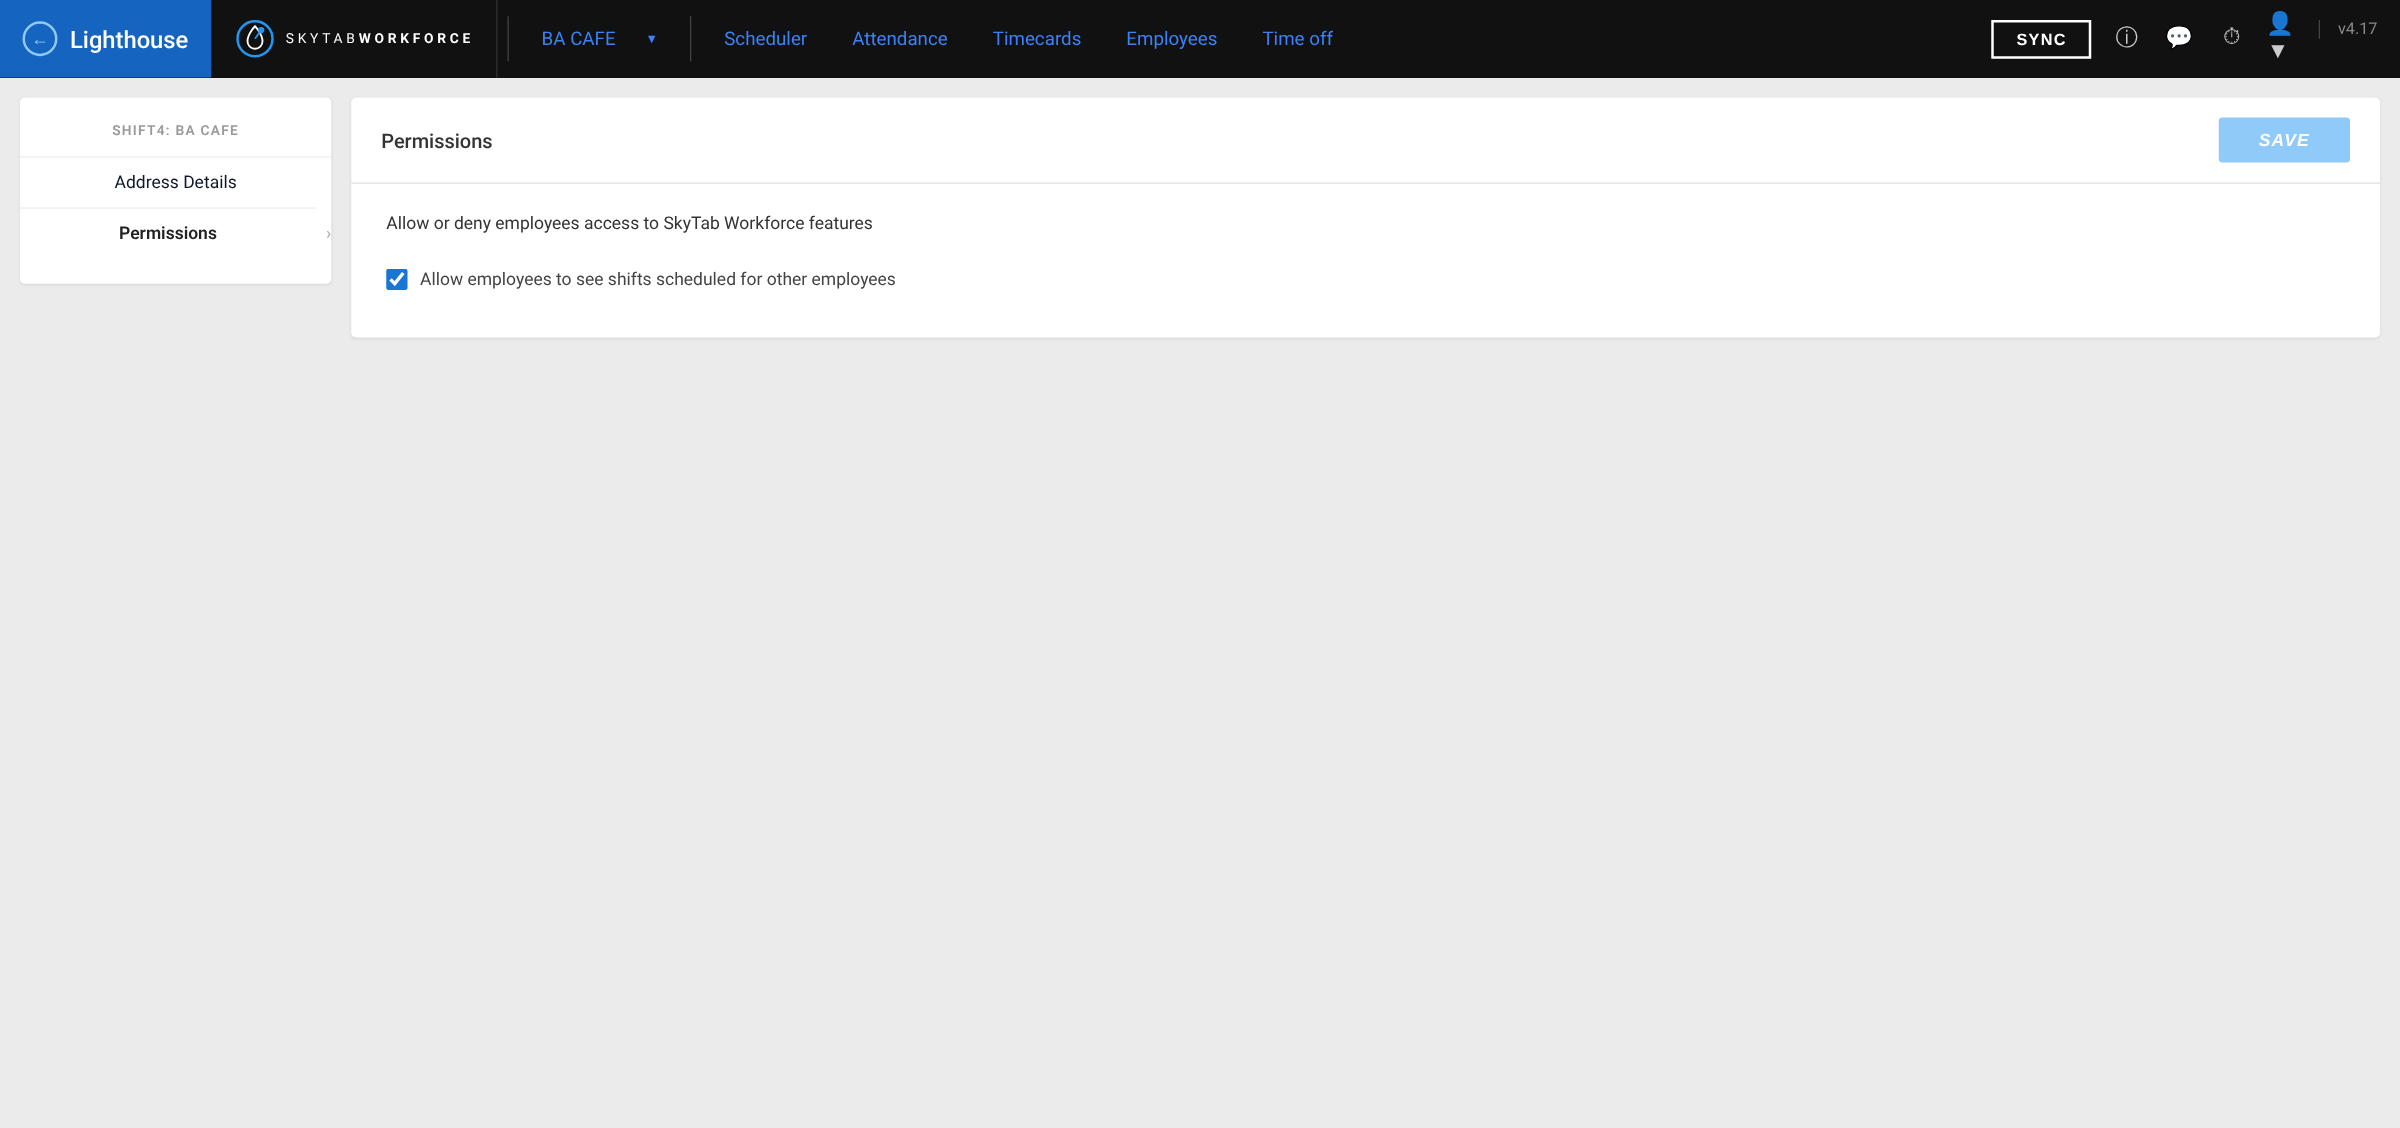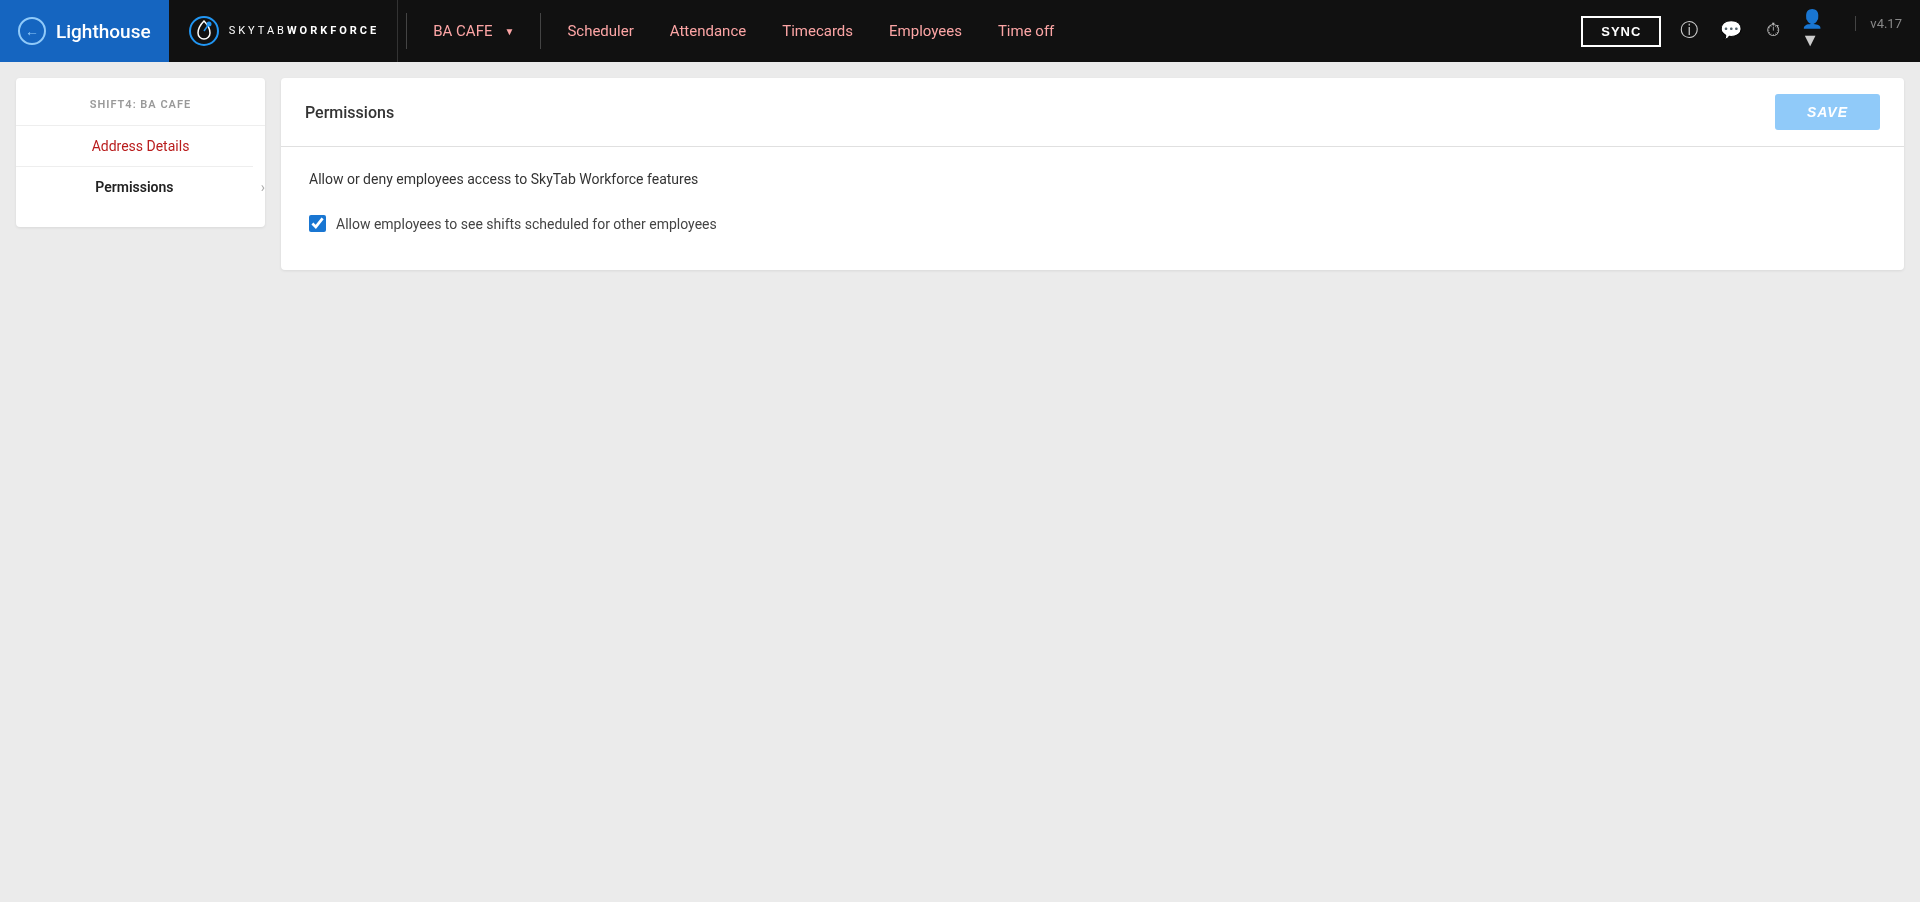--- a/index.html
+++ b/index.html
@@ -83,27 +83,27 @@
 
     .topnav-nav {
       display: flex;
       align-items: center;
       height: 100%;
       gap: 0;
     }
     .topnav-nav-item {
       display: flex;
       align-items: center;
-      color: #fca5a5;
+      color: #3b82f6;
       font-size: 15px;
       padding: 0 18px;
       height: 100%;
       cursor: pointer;
       white-space: nowrap;
-      gap: 10px;
+      gap: 22px;
       justify-content: space-between;
     }
     .topnav-nav-item .chevron {
       font-size: 10px;
       margin-left: 2px;
     }
 
     .topnav-right {
       display: flex;
       align-items: flex-start;
@@ -129,21 +129,21 @@
       align-items: center;
       justify-content: center;
       width: 28px;
       height: 28px;
     }
     .topnav-version {
       color: #888;
       font-size: 13px;
       border-left: 1px solid #444;
       padding-left: 14px;
-      margin-left: 12px;
+      margin-left: 0;
     }
 
     
     .page-body {
       padding-top: 62px;
       min-height: 902px;
       background: #ebebeb;
       display: flex;
       gap: 0;
     }
@@ -164,21 +164,21 @@
       font-size: 11px;
       font-weight: 600;
       color: #999;
       letter-spacing: 1px;
       padding: 0 20px 14px 20px;
       text-transform: uppercase;
     }
     .sidebar-item {
       padding: 12px 20px;
       font-size: 14px;
-      color: #b91c1c;
+      color: #0f172a;
       cursor: pointer;
       border-top: 1px solid #eee;
     }
     .sidebar-item.active {
       font-weight: 600;
       color: #222;
     }
 
     
     .main-content {

